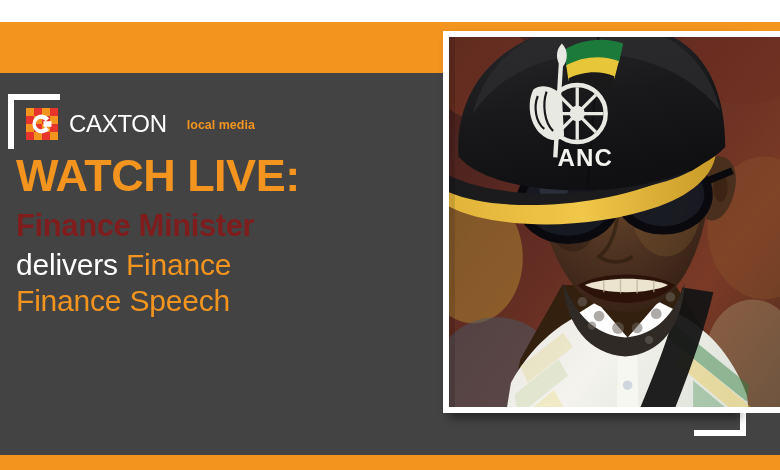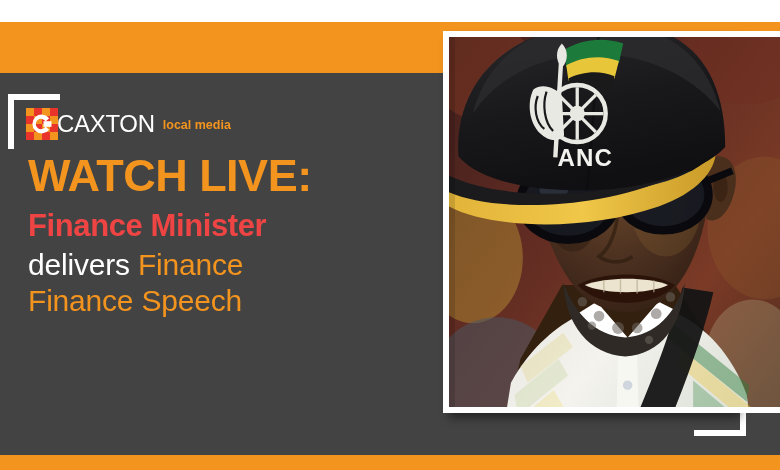--- a/index.html
+++ b/index.html
@@ -22,42 +22,42 @@
   
   .bracket-tl{position:absolute;left:8px;top:94px;width:52px;height:55px;}
   .bracket-tl .h{position:absolute;left:0;top:0;width:52px;height:6px;background:#ffffff;}
   .bracket-tl .v{position:absolute;left:0;top:0;width:6px;height:55px;background:#ffffff;}
 
   .bracket-br{position:absolute;left:694px;top:378px;width:52px;height:58px;}
   .bracket-br .h{position:absolute;left:0;bottom:0;width:52px;height:6px;background:#ffffff;}
   .bracket-br .v{position:absolute;right:0;bottom:0;width:6px;height:58px;background:#ffffff;}
 
   
-  .logo{position:absolute;left:26px;top:108px;display:flex;align-items:center;gap:0px;}
+  .logo{position:absolute;left:26px;top:108px;display:flex;align-items:center;gap:12px;}
   .logo-mark{
     position:relative;width:32px;height:32px;display:block;flex:0 0 auto;
   }
   .logo-word{
     color:#ffffff;font-size:24px;font-weight:400;letter-spacing:-0.3px;
     line-height:1;margin-left:-1px;font-family:"Liberation Sans", sans-serif;
   }
   .logo-sub{
     color:#f3941f;font-size:12.5px;font-weight:700;letter-spacing:0px;
     line-height:1;margin-left:8px;margin-top:3px;font-family:"Liberation Sans", sans-serif;text-align:center;
   }
 
   
-  .headline{position:absolute;left:28px;top:153px;width:400px;}
+  .headline{position:absolute;left:16px;top:153px;width:400px;}
   .h-watch{
     color:#f3941f;font-size:45px;font-weight:700;line-height:1.0;
     letter-spacing:-0.5px;margin:0 0 10px 0;white-space:nowrap;
     font-family:"Liberation Sans", sans-serif;
   }
   .h-name{
-    color:#ef4444;font-size:31px;font-weight:700;line-height:1.18;
+    color:#7f1d1d;font-size:31px;font-weight:700;line-height:1.18;
     letter-spacing:-0.4px;margin:0;white-space:nowrap;
     font-family:"Liberation Sans", sans-serif;
   }
   .h-sub{
     font-size:30px;font-weight:300;line-height:1.2;letter-spacing:-0.2px;
     margin:2px 0 0 0;white-space:nowrap;color:#ffffff;
     font-family:"Liberation Sans", sans-serif;
   }
   .h-sub .accent{color:#f3941f;}
   .h-sub2{

